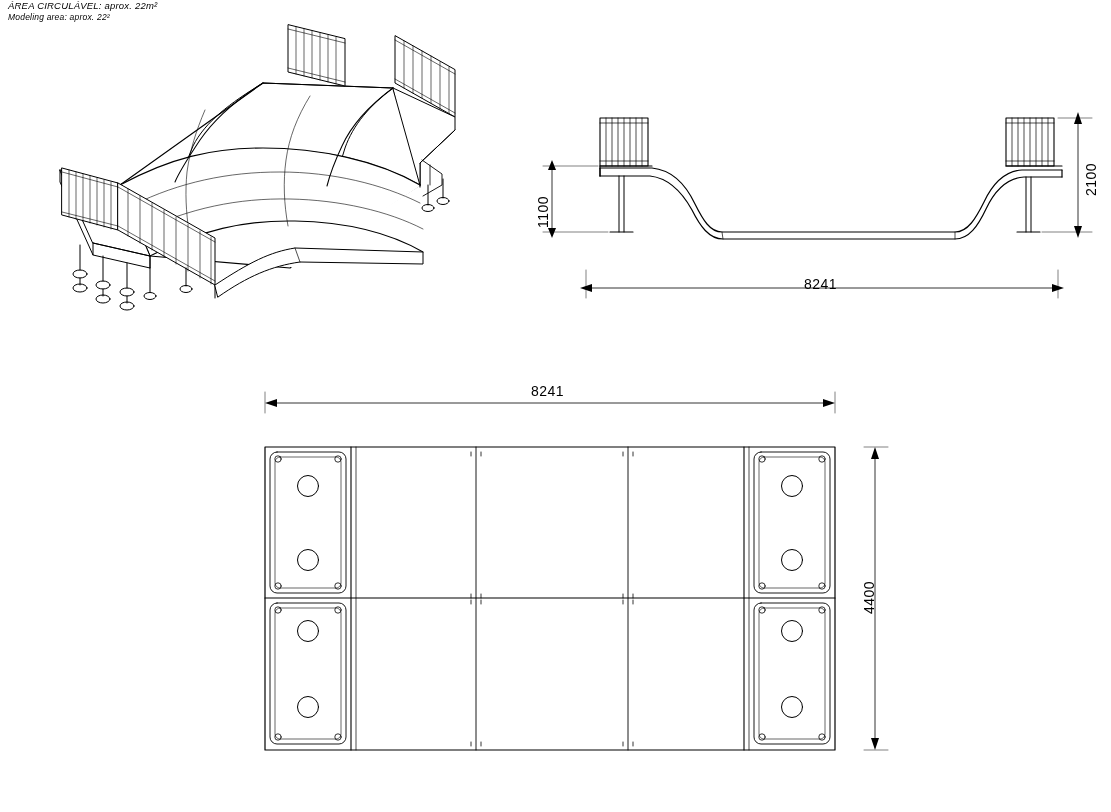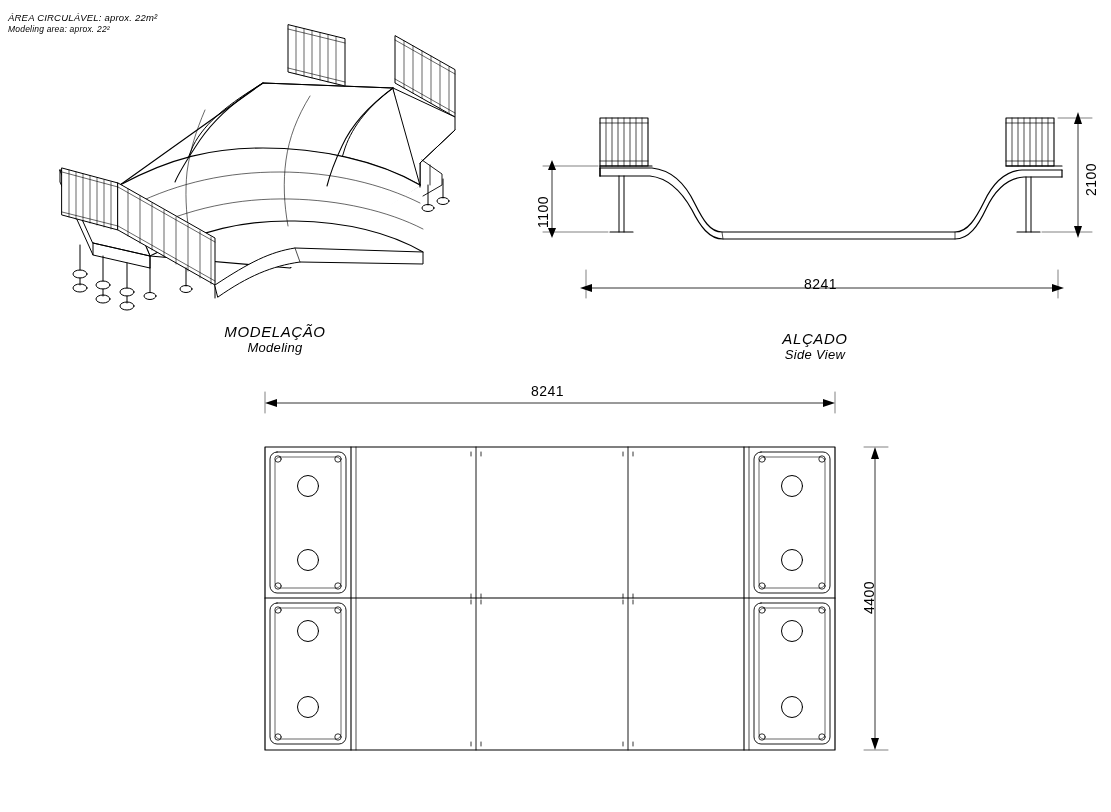--- a/index.html
+++ b/index.html
@@ -23,21 +23,21 @@
   }
   svg.drawing {
     position: absolute;
     left: 0; top: 0;
     width: 1111px;
     height: 812px;
   }
   .note {
     position: absolute;
     left: 8px;
-    top: 12px;
+    top: 0;
     line-height: 1.25;
     white-space: nowrap;
   }
   .note .line1 {
     font-style: italic;
     font-size: 9.5px;
     letter-spacing: 0.2px;
   }
   .note .line2 {
     font-style: italic;
@@ -357,29 +357,21 @@
         <path d="M875,453 L875,744" stroke-width="0.8"></path>
         <path d="M871,459 L875,447 L879,459" fill="#000" stroke="none"></path>
         <path d="M871,738 L875,750 L879,738" fill="#000" stroke="none"></path>
         <path d="M864,447 L888,447" stroke-width="0.5"></path>
         <path d="M864,750 L888,750" stroke-width="0.5"></path>
       </g>
 
     </g>
   </svg>
 
-  <div class="caption" id="cap-modeling">
-    <span class="pt">MODELAÇÃO</span>
-    <span class="en">Modeling</span>
-  </div>
-
-  <div class="caption" id="cap-side">
-    <span class="pt">ALÇADO</span>
-    <span class="en">Side View</span>
-  </div>
+
 
 
   <div class="dimlabel" id="dim-elev-width">8241</div>
   <div class="dimlabel" id="dim-plan-width">8241</div>
   <div class="dimlabel vert" id="dim-h1100">1100</div>
   <div class="dimlabel vert" id="dim-h2100">2100</div>
   <div class="dimlabel vert" id="dim-d4400">4400</div>
 
 </div>
 

